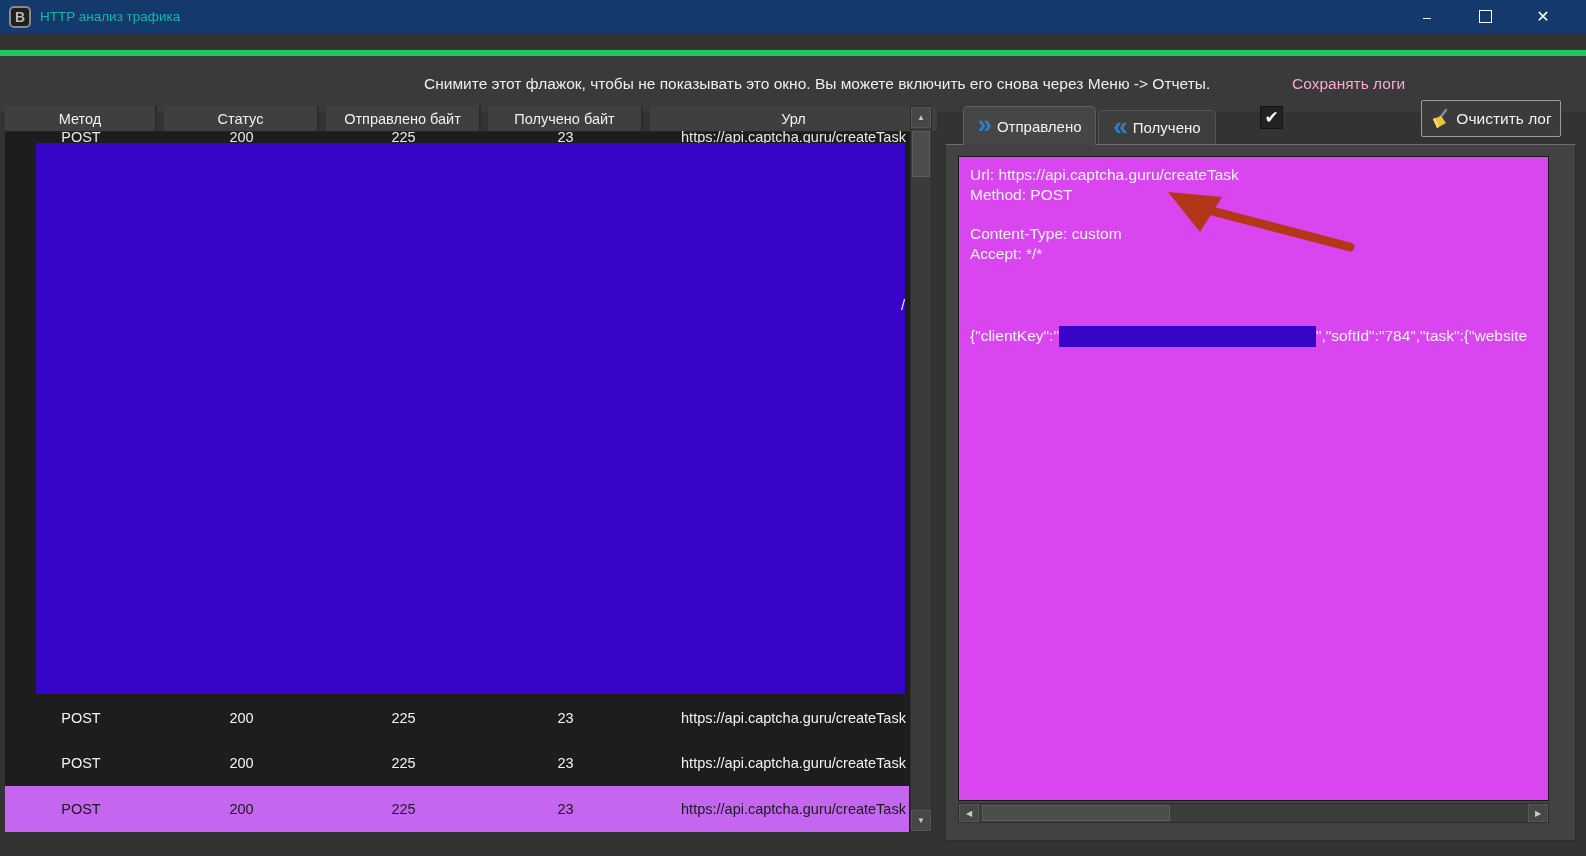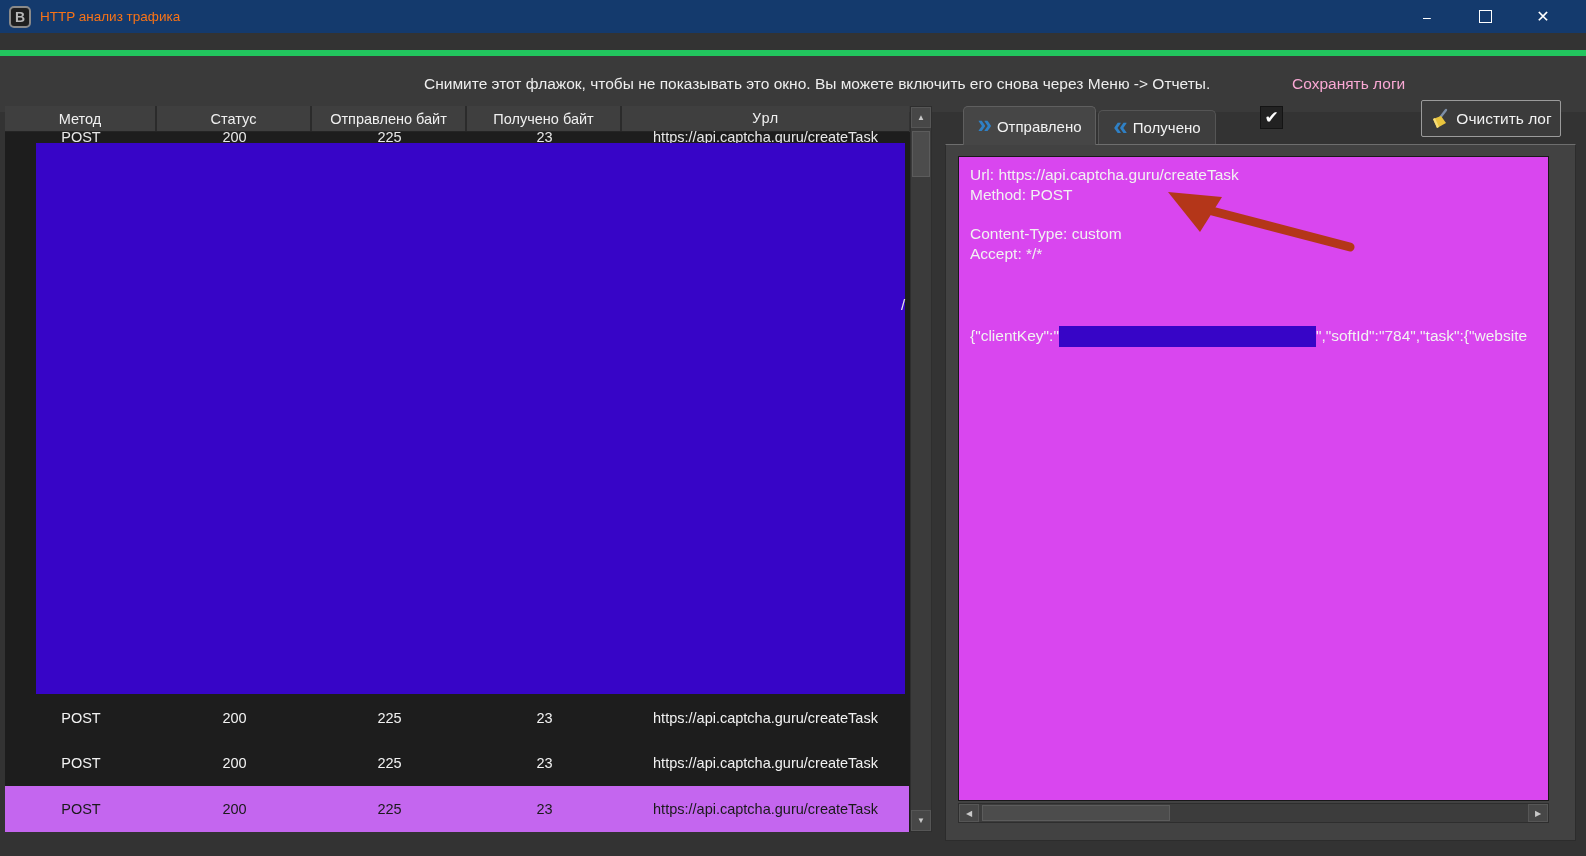--- a/index.html
+++ b/index.html
@@ -2,39 +2,39 @@
 <html><head>
 <meta charset="utf-8">
 <style>
   * { margin:0; padding:0; box-sizing:border-box; }
   body { background:#1b1b1b; font-family:"Liberation Sans","DejaVu Sans",sans-serif; }
   .window { position:relative; width:1586px; height:856px; background:#333333; overflow:hidden; }
 
   
   .titlebar { position:absolute; left:0; top:0; width:1586px; height:33px; background:#143a6d; display:flex; align-items:center; }
   .app-icon { margin-left:9px; width:22px; height:22px; border:2px solid #8a8a8a; border-radius:5px; background:#1f1f1f; color:#b8b8b8; font-weight:bold; font-size:14px; display:flex; align-items:center; justify-content:center; }
-  .title-text { margin-left:9px; color:#f97316; font-size:13.5px;text-align:right; }
+  .title-text { margin-left:9px; color:#14b8a6; font-size:13.5px;text-align:right; }
   .win-btn { position:absolute; top:0; width:46px; height:33px; color:#ffffff; display:flex; align-items:center; justify-content:center; font-size:14px; }
   .wb-min { left:1404px; }
   .wb-max { left:1462px; }
   .wb-close { left:1520px; font-size:16px; }
   .max-box { width:13px; height:13px; border:1.5px solid #ffffff; }
 
   
   .toolbar { position:absolute; left:0; top:50px; width:1586px; height:62px; background:#3a3a3a; border-top:6px solid #22c55e;text-align:center; }
   .notice { position:absolute; left:424px; top:19px; color:#eeeeee; font-size:15.5px; }
   .checkbox { position:absolute; left:1260px; top:50px; width:23px; height:23px; background:#222222; border:1px solid #141414; color:#ffffff; font-size:17px; font-weight:bold; display:flex; align-items:center; justify-content:center; }
   .checkbox-label { position:absolute; left:1292px; top:19px; color:#f9a8d4; font-size:15.5px; }
   .clear-btn { position:absolute; left:1421px; top:44px; width:140px; height:37px; background:#3b3b3b; border:1px solid #9b9b9b; border-radius:2px; display:flex; align-items:center; justify-content:center; gap:4px; color:#f2f2f2; font-size:15.5px; }
 
   
-  .cols { display:grid; grid-template-columns:152px 155px 155px 155px 287px; }
+  .cols { display:grid; grid-template-columns:152px 155px 155px 155px 287px;gap:7px; }
   .hdr-row { position:absolute; left:5px; top:106px; width:904px; height:26px; border-bottom:1px solid #242424; }
   .hdr-cell { background:#3f3f3f; border-right:2px solid #2b2b2b; color:#f0f0f0; font-size:14.5px; display:flex; align-items:center; justify-content:center; }
-  .hdr-cell:last-child { border-right:none;font-family:Liberation Mono, monospace; }
+  .hdr-cell:last-child { border-right:none; }
   .table-body { position:absolute; left:5px; top:132px; width:905px; height:700px; background:#1d1d1d; }
   .peek-row { position:absolute; left:5px; top:129px; width:904px; height:14px; overflow:hidden; }
   .peek-row .cell { color:#e8e8e8; font-size:14.5px; line-height:17px; text-align:center; }
   .redaction { position:absolute; left:36px; top:143px; width:869px; height:551px; background:#3705c7; }
   .slash-frag { position:absolute; left:901px; top:296px; color:#e8e8e8; font-size:15px; }
   .data-row { position:absolute; left:5px; width:904px; height:45px; }
   .data-row .cell { color:#f2f2f2; font-size:14.5px; display:flex; align-items:center; justify-content:center; }
   .row-0 { top:695px; } .row-1 { top:740px; }
   .row-2 { top:786px; height:46px; background:#c466ef; }
   .row-2 .cell { color:#1a1a1a; }

